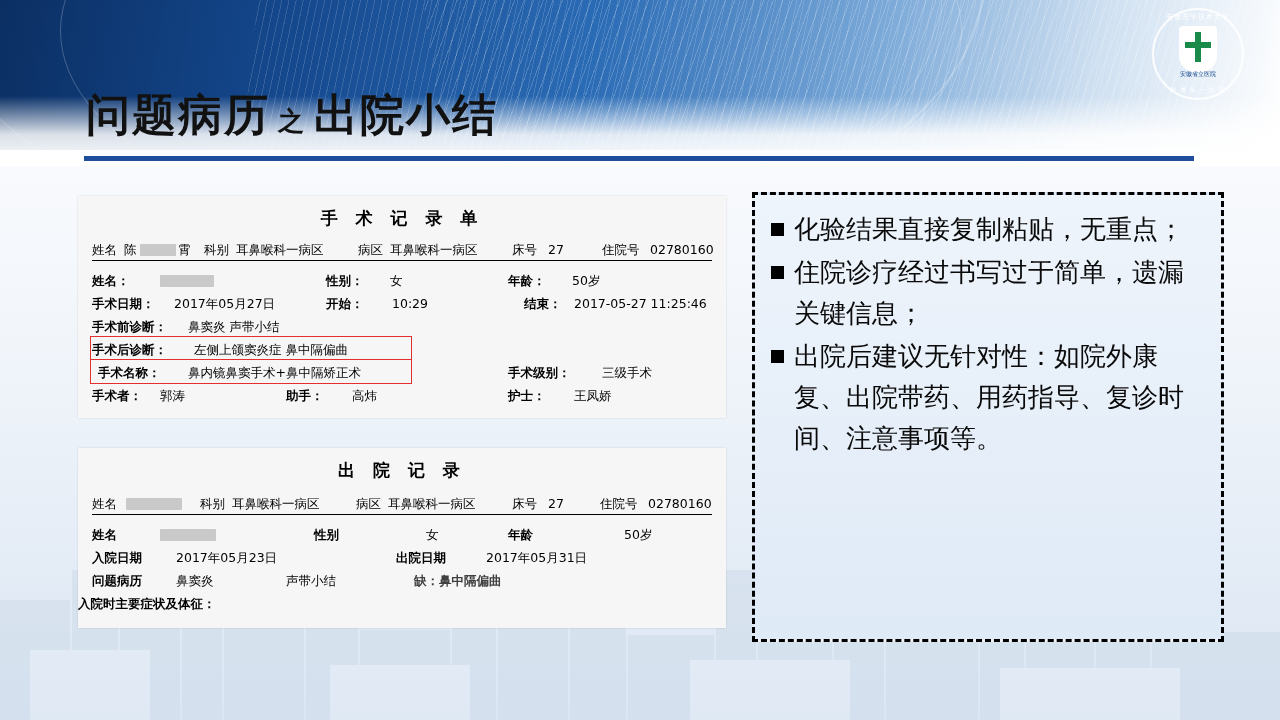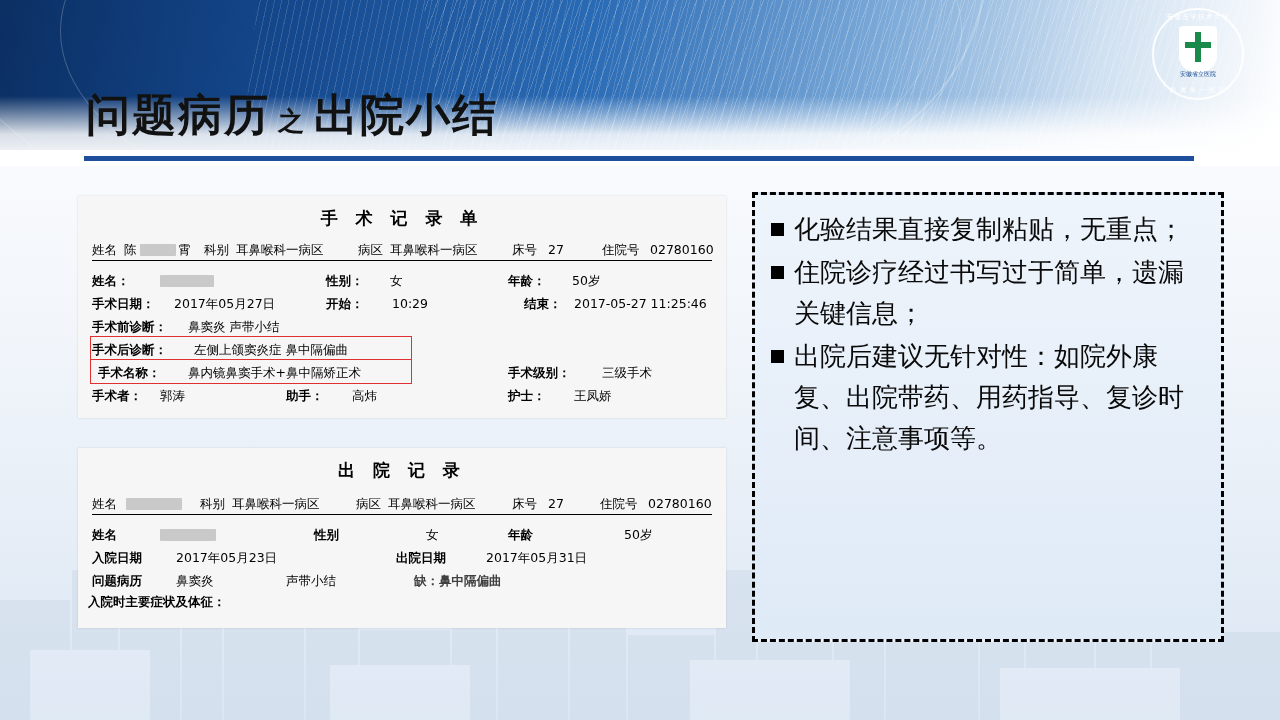--- a/index.html
+++ b/index.html
@@ -372,21 +372,21 @@
     </div>
 
     <div class="doc-row">
       <span class="cell" style="left:14px;"><b>问题病历</b></span>
       <span class="cell" style="left:98px;">鼻窦炎</span>
       <span class="cell" style="left:208px;">声带小结</span>
       <span class="cell redtext" style="left:336px;">缺：鼻中隔偏曲</span>
     </div>
 
     <div class="doc-row">
-      <span class="cell" style="left:10px;font-family:Liberation Mono, monospace;"><b>入院时主要症状及体征：</b></span>
+      <span class="cell" style="left:0;"><b>入院时主要症状及体征：</b></span>
     </div>
   </div>
 
   <div class="notes">
     <div class="note-item">
       <span class="note-bullet"></span>
       <span class="note-text">化验结果直接复制粘贴，无重点；</span>
     </div>
     <div class="note-item">
       <span class="note-bullet"></span>

